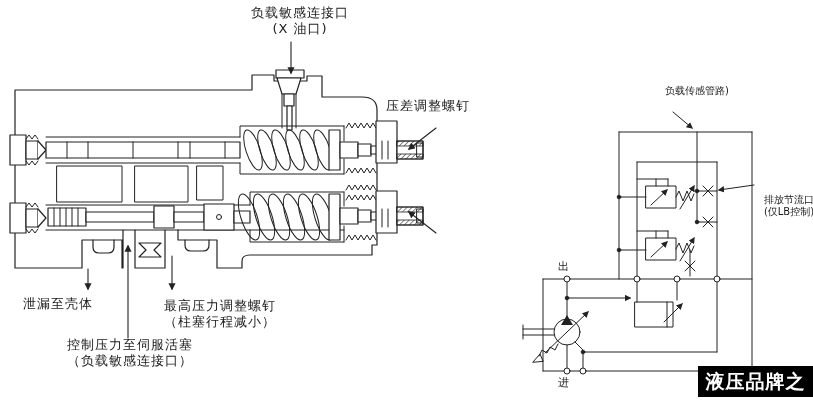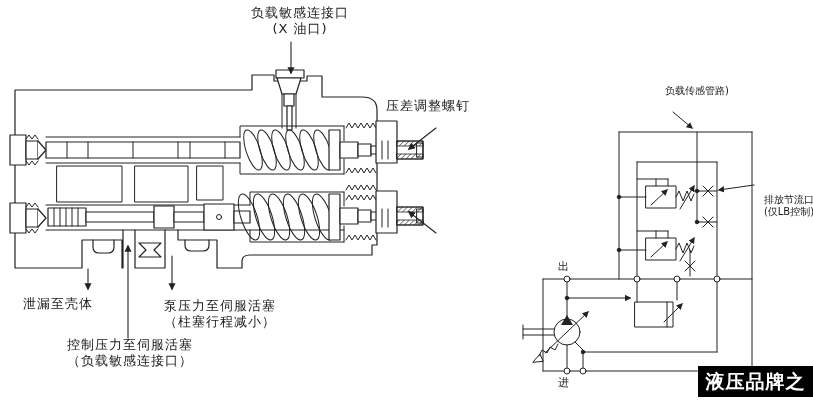--- a/index.html
+++ b/index.html
@@ -234,21 +234,21 @@
     <div>负载敏感连接口</div>
     <div>(X 油口)</div>
   </div>
 
   <div class="lbl lbl13" style="left:386px;top:98px;">压差调整螺钉</div>
 
 
   <div class="lbl lbl13" style="left:23px;top:296px;">泄漏至壳体</div>
 
   <div class="lbl lbl13 center" style="left:140px;top:298px;width:160px;">
-    <div>泵压力至伺服活塞</div>
+    <div>最高压力调整螺钉</div>
     <div>（柱塞行程减小）</div>
   </div>
 
   <div class="lbl lbl13 center" style="left:55px;top:337px;width:150px;">
     <div>控制压力至伺服活塞</div>
     <div>（负载敏感连接口）</div>
   </div>
 
   <div class="lbl lbl10 center" style="left:638px;top:85px;width:118px;">
     <div>负载传感管路)</div>

